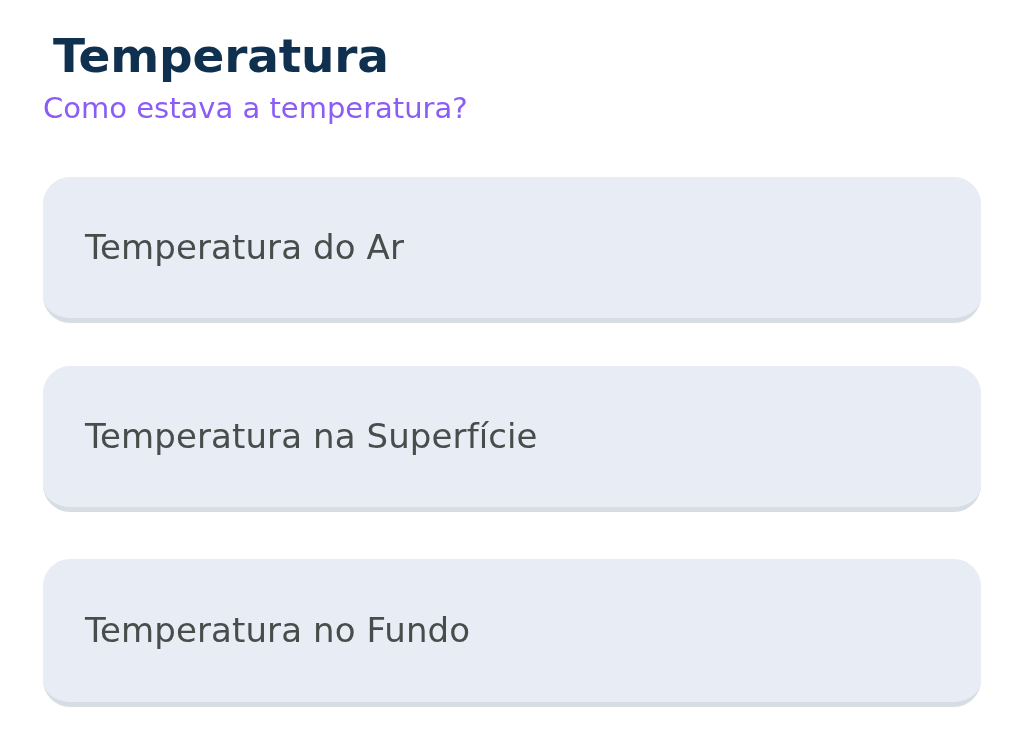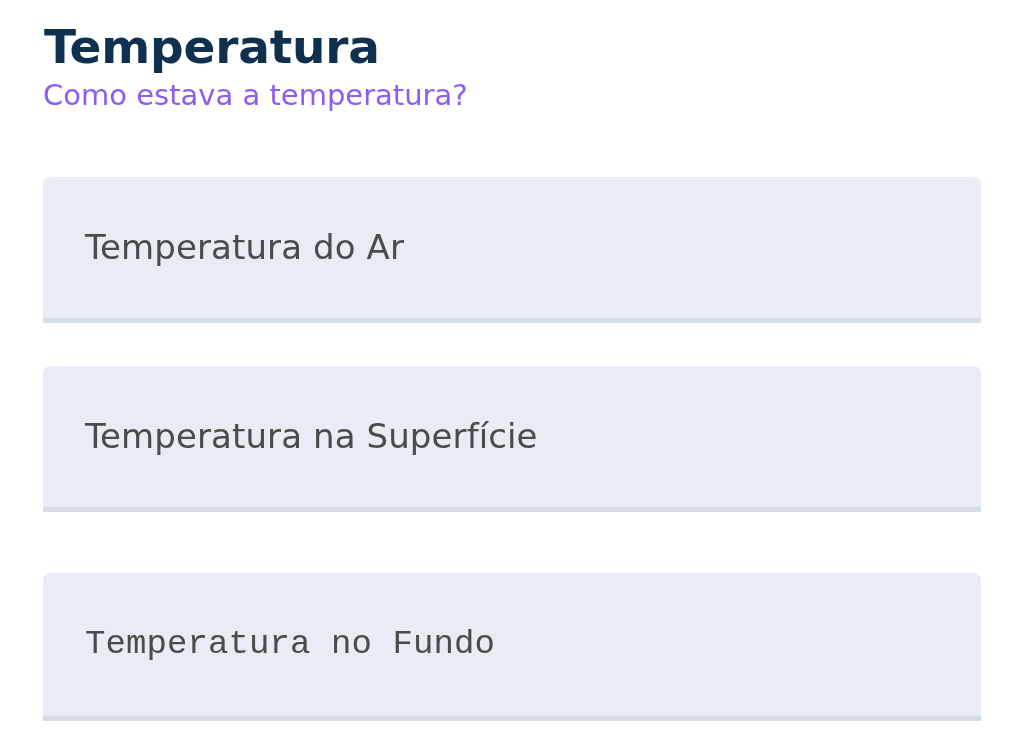--- a/index.html
+++ b/index.html
@@ -24,21 +24,21 @@
   }
 
   
   .header {
     position: absolute;
     left: 43px;
     top: 22px;
     width: 940px;
   }
   .page-title {
-    margin: 1px;
+    margin: 10px;
     font-size: 47px;
     line-height: 1.04;
     font-weight: 700;
     letter-spacing: -0.2px;
     color: #10304f;
     white-space: nowrap;
   }
   .page-subtitle {
     margin: 6px 0 0 0;
     font-size: 29px;
@@ -62,24 +62,25 @@
     width: 938px;
     background: #e8ecf4;
     border-top-left-radius: 7px;
     border-top-right-radius: 7px;
     border-bottom-left-radius: 0;
     border-bottom-right-radius: 0;
     border-bottom: 5px solid #d6dde3;
     display: flex;
     align-items: center;
     cursor: pointer;
+    border-radius: 27px;
   }
   .option-card.card-1 { height: 146px; margin-bottom: 43px; }
-  .option-card.card-2 { height: 146px; margin-bottom: 61px; }
-  .option-card.card-3 { height: 148px; margin-bottom: 0; font-family: Liberation Mono, monospace; }
+  .option-card.card-2 { height: 146px; margin-bottom: 47px; }
+  .option-card.card-3 { height: 148px; margin-bottom: 0; }
 
   .option-label {
     padding-left: 42px;
     padding-right: 24px;
     font-size: 34px;
     line-height: 1.2;
     font-weight: 400;
     color: #474d4a;
     letter-spacing: 0.1px;
     white-space: nowrap;

